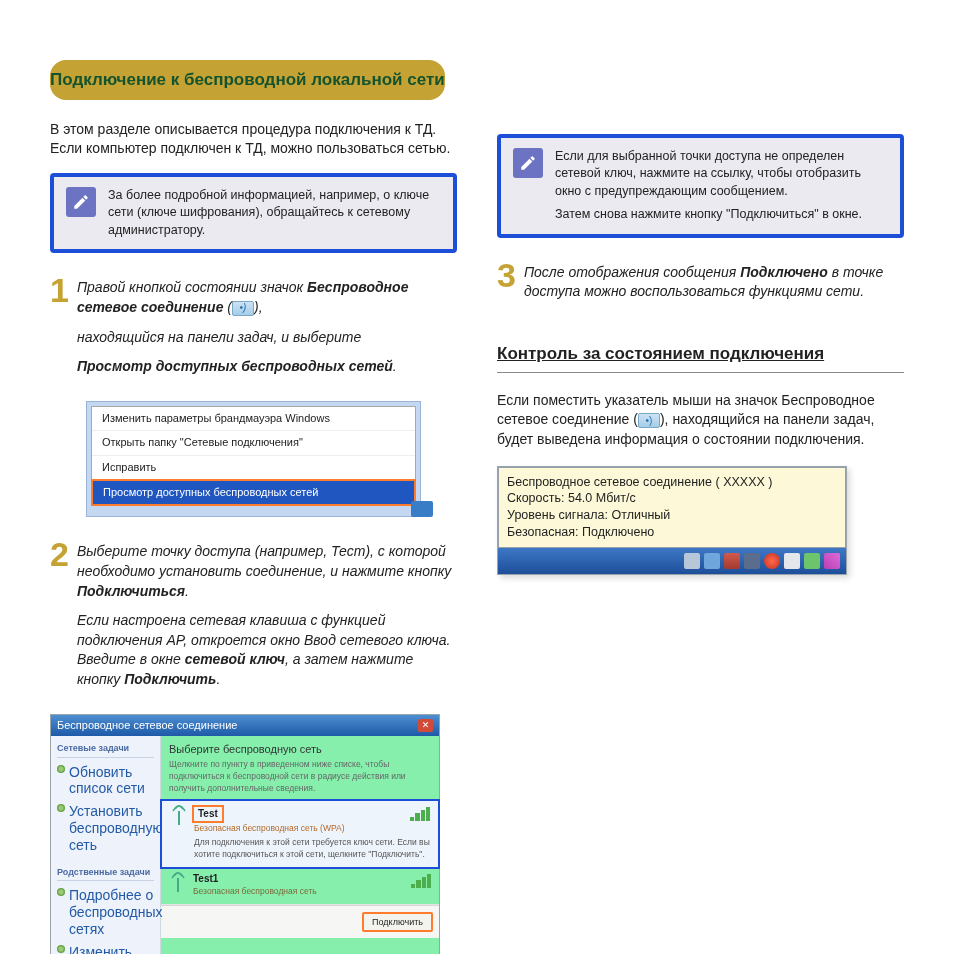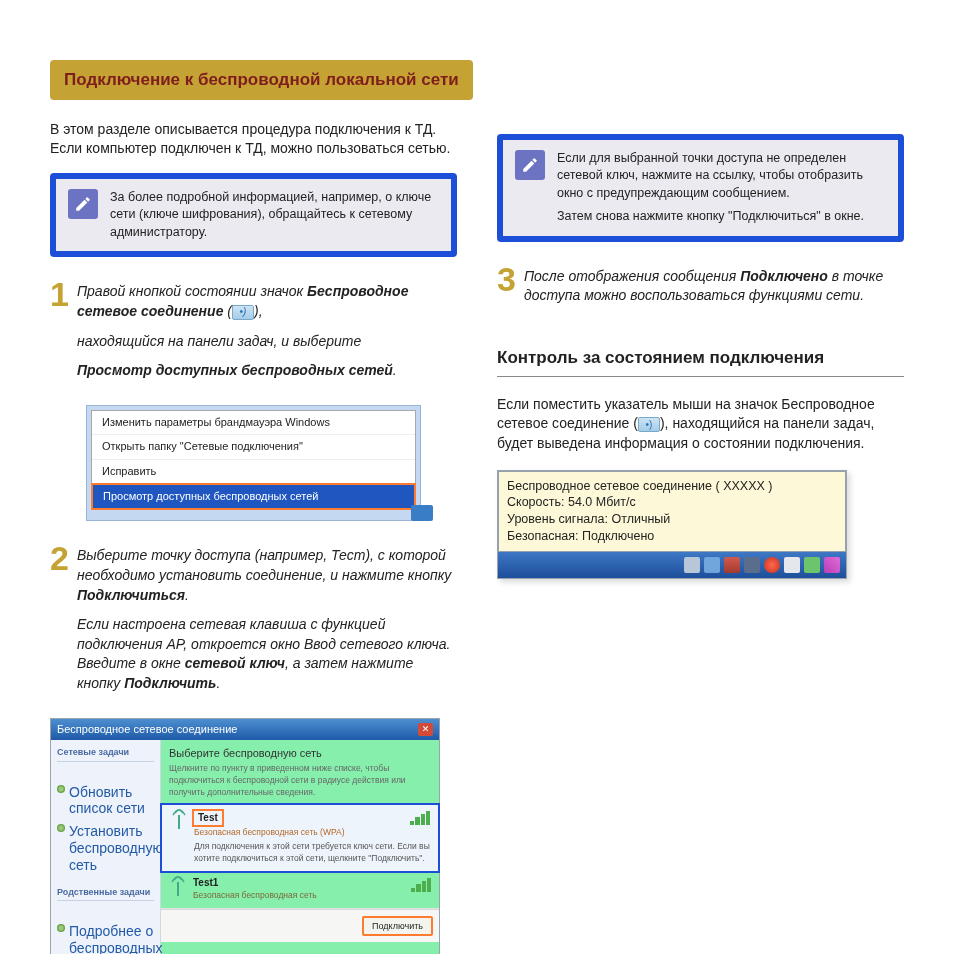--- a/index.html
+++ b/index.html
@@ -8,42 +8,42 @@
     background: #fff;
     width: 954px;
     margin: 0 auto;
     padding: 60px 50px 40px 50px;
     font-size: 14px;
     color: #222;
     line-height: 1.4;
   }
   .title-bar {
     background: #c4a233;
-    color: #7f1d1d;
+    color: #14532d;
     font-weight: bold;
     font-size: 17px;
-    padding: 8px 14px;
-    border-radius: 4px;
+    padding: 8px 0;
+    border-radius: 16px;
     margin-bottom: 20px;
     display: inline-block;
   }
   .columns {
     display: flex;
     gap: 40px;
   }
   .col {
     flex: 1;
     min-width: 0;
   }
   .para { margin-bottom: 14px; }
   .note-box {
     display: flex;
     gap: 12px;
     background: #eceaf1;
-    border: 6px solid #1d4ed8;
+    border: 4px solid #1d4ed8;
     border-radius: 4px;
     padding: 10px 12px;
     margin: 14px 0 22px 0;
     font-size: 12.5px;
   }
   .note-icon {
     width: 30px; height: 30px;
     background: #6b73c2;
     border-radius: 3px;
     flex: 0 0 30px;
@@ -151,21 +151,21 @@
     width: 110px;
     background: #eef3fb;
     padding: 6px 6px;
     border-right: 1px solid #d0d8e2;
   }
   .dlg-side-h {
     color: #4b6aa3;
     font-weight: bold;
     font-size: 9px;
     border-bottom: 1px solid #c8d2e5;
-    padding-bottom: 2px; margin-bottom: 20px;
+    padding-bottom: 2px; margin-bottom: 4px;
   }
   .dlg-side-link {
     color: #235aa6;
     font-size: 14px;
     padding: 2px 0 4px 12px;
     position: relative;
     line-height: 1.2;
   }
   .dlg-side-link::before{
     content:"";
@@ -238,20 +238,21 @@
     border-radius:2px;
   }
 
   
   .sub-heading{
     font-weight:bold;
     font-size:17px;
     border-bottom:1.5px solid #8a8a8a;
     padding-bottom:6px;
     margin: 30px 0 18px 0;
+    text-decoration: underline;
   }
 
   
   .tt-wrap{
     width:350px;
     margin-top:16px;
     border:1px solid #9aa4ad;
     box-shadow:3px 3px 6px rgba(0,0,0,0.15);
   }
   .tt-body{

